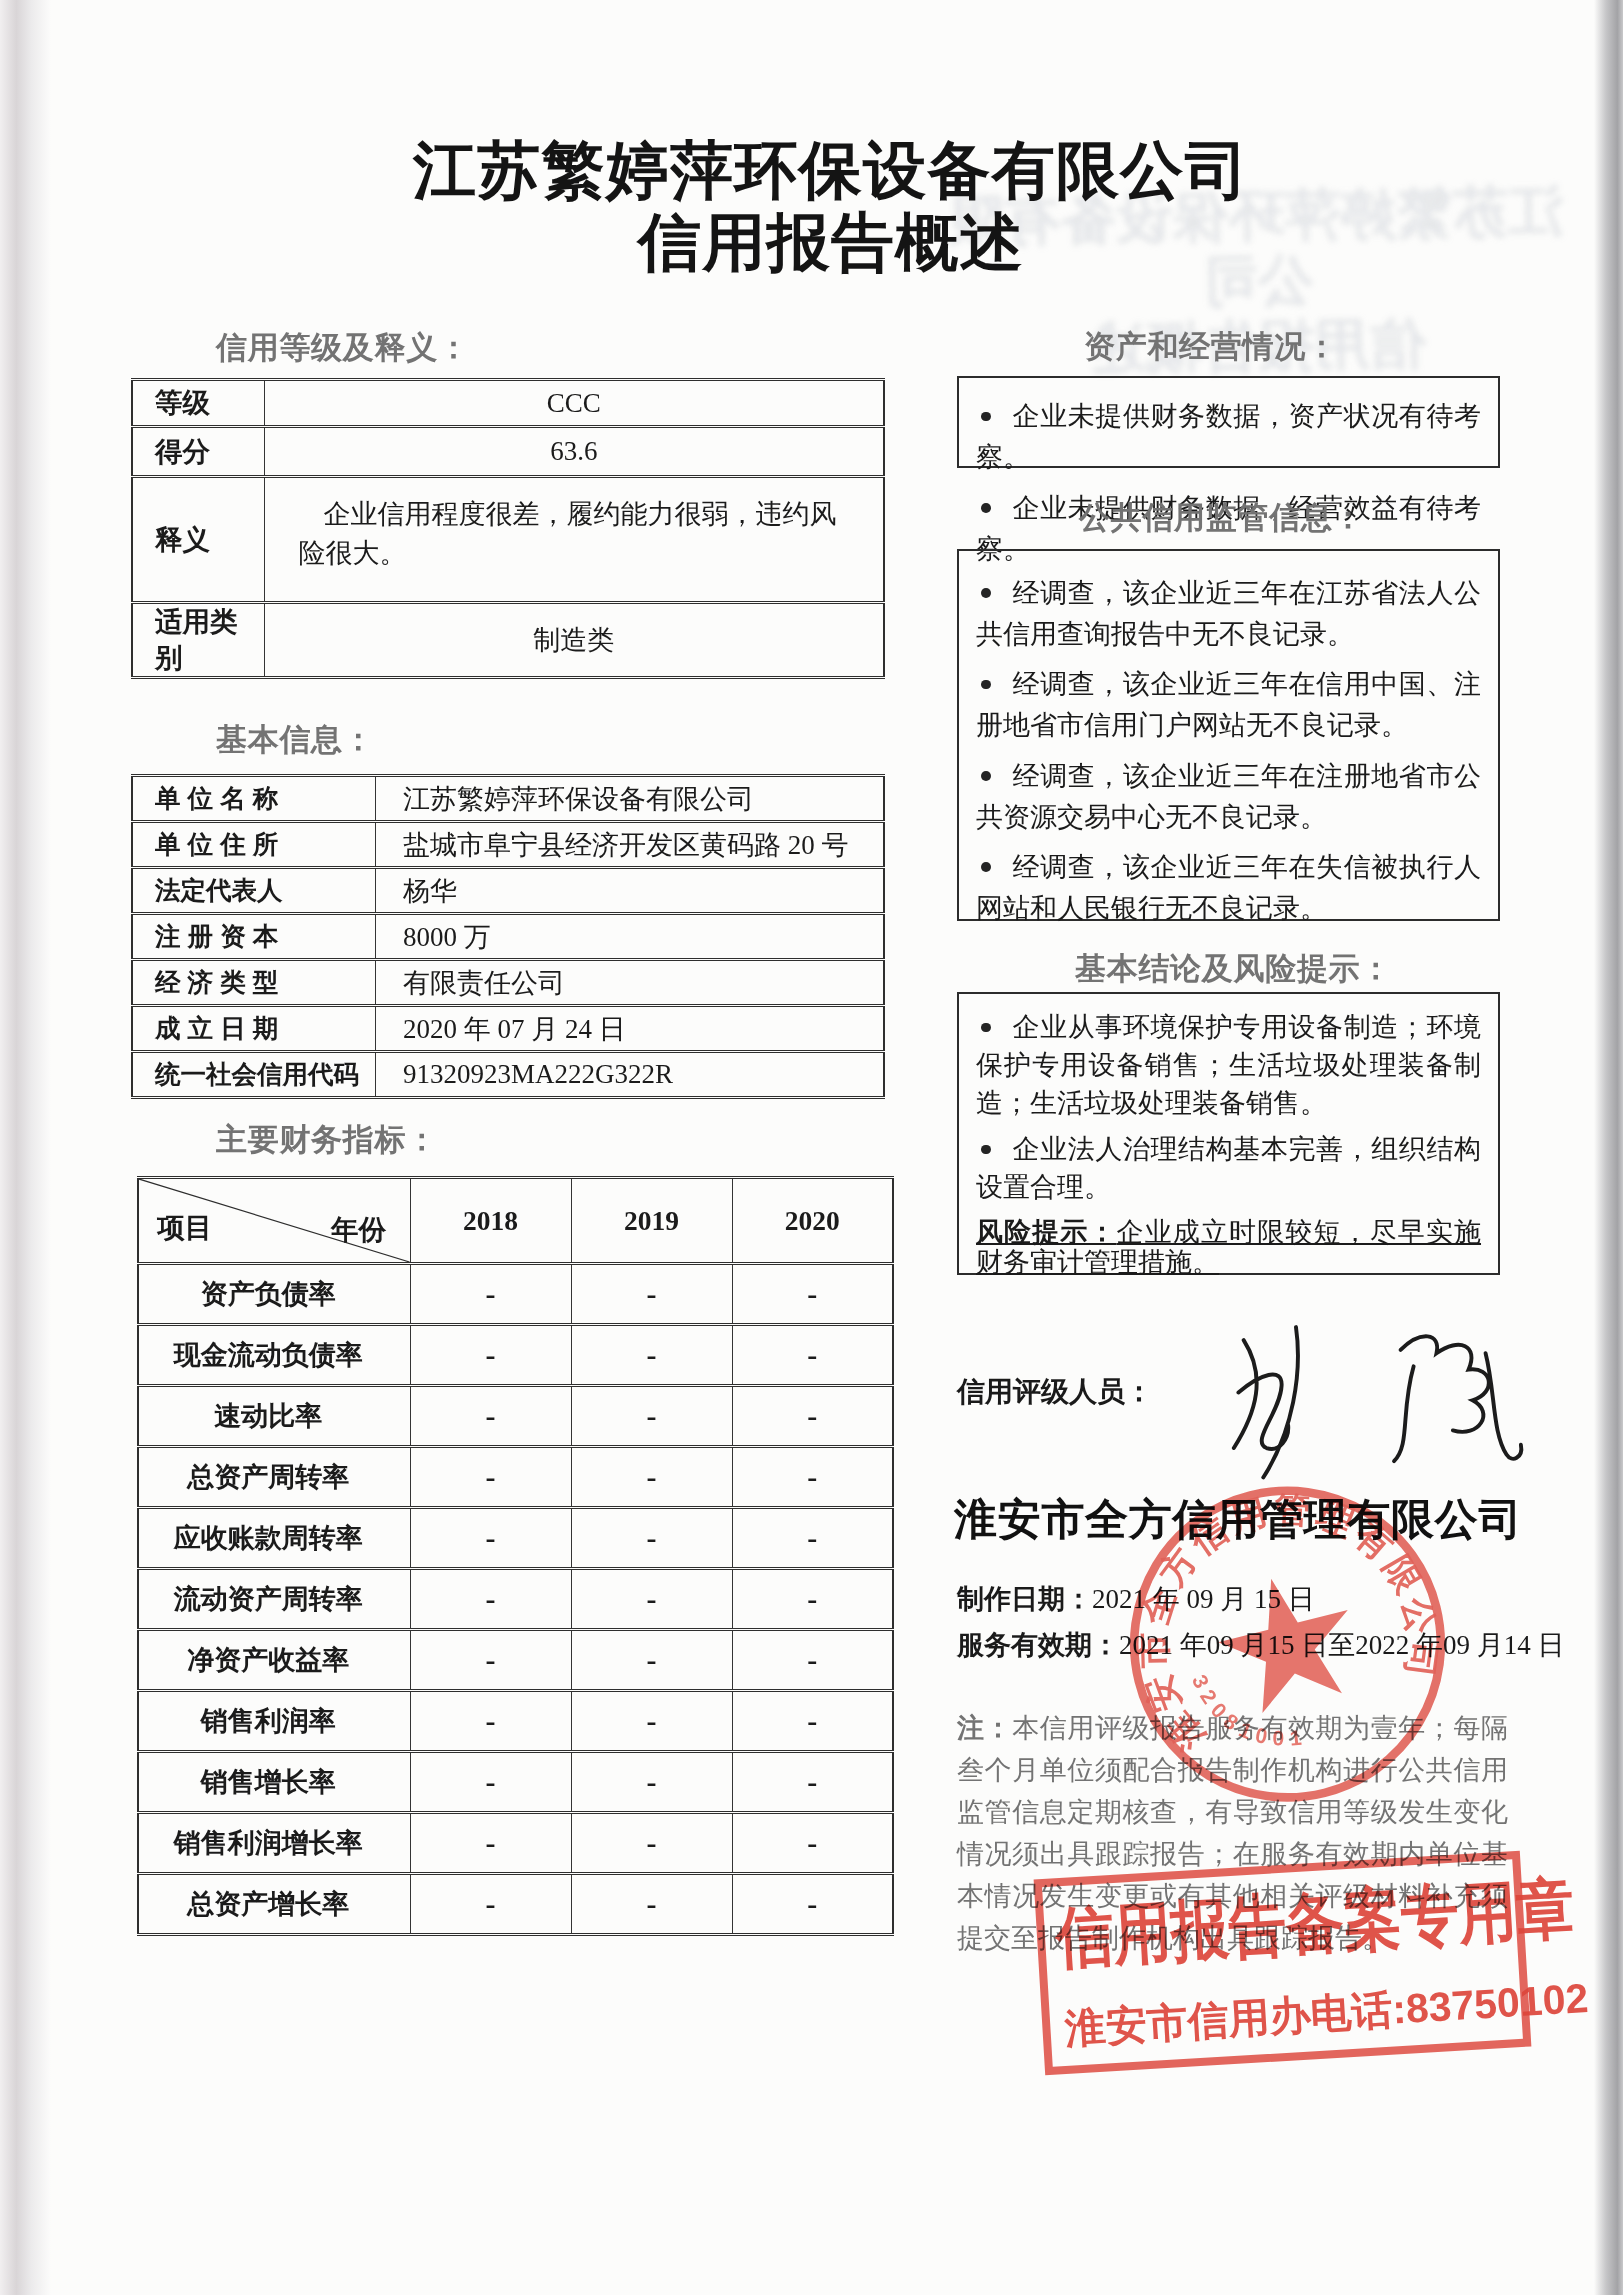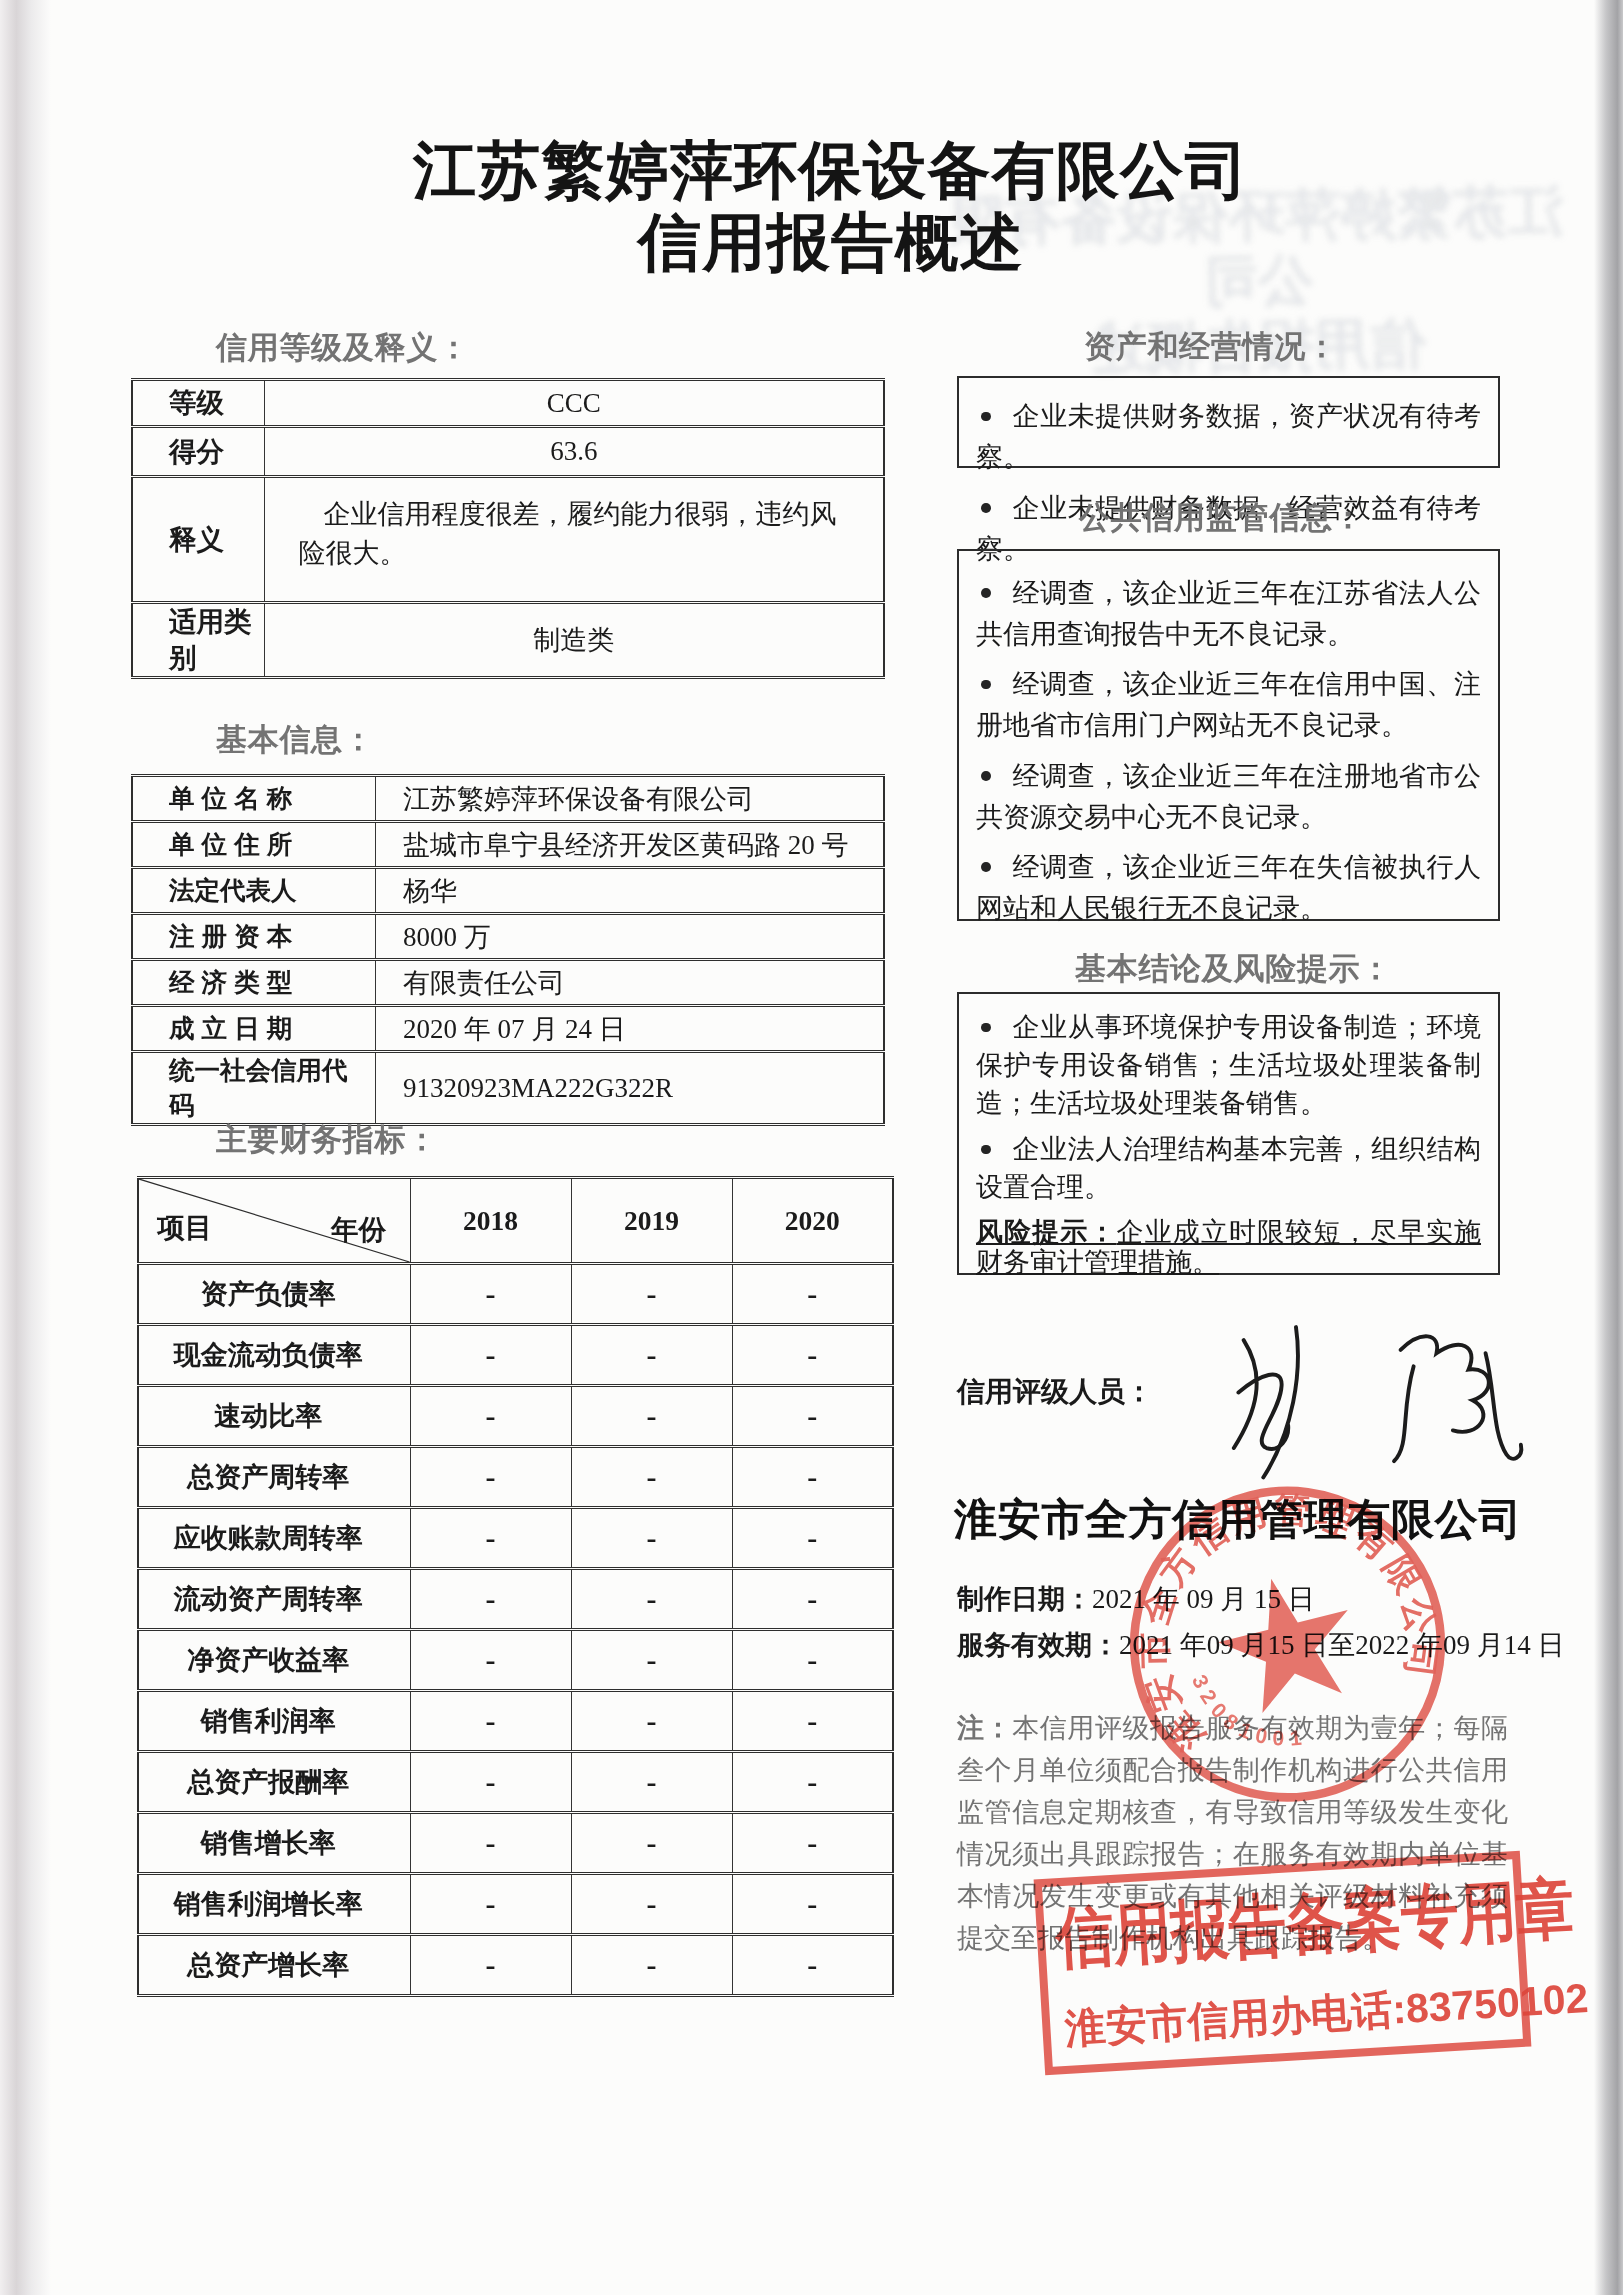--- a/index.html
+++ b/index.html
@@ -17,21 +17,21 @@
          transform:scaleX(-1) rotate(1deg);filter:blur(3.3px);pointer-events:none;}
   
   .sec{position:absolute;font-weight:bold;font-size:31px;color:#737373;letter-spacing:0.7px;}
   
   table{border-collapse:collapse;table-layout:fixed;}
   .doc-table{position:absolute;background:transparent;}
   .doc-table th,.doc-table td{border-left:1.3px solid #343434;border-right:1.3px solid #343434;
         border-top:3.3px double #2e2e2e;border-bottom:3.3px double #2e2e2e;
         padding:0 11.8px;font-size:27px;color:#1b1b1b;}
   .doc-table{border:2px solid #2e2e2e;}
-  .doc-table th{font-family:"Liberation Sans",sans-serif;font-weight:bold;text-align:left;padding-left:36px;}
+  .doc-table th{font-family:"Liberation Sans",sans-serif;font-weight:bold;text-align:left;padding-left:22px;}
   .doc-table td{font-family:"Liberation Serif",serif;text-align:center;}
   .t1 th{font-size:27.5px;}
   .t2 th{font-size:25.5px;letter-spacing:0px;}
   .t2 td{text-align:left;padding-left:27.5px;}
   td.expl{vertical-align:top;text-align:left;padding:17px 19.6px 0 34px;text-indent:25px;line-height:39px;}
   
   .t3 td{font-family:"Liberation Serif",serif;}
   .t3 .rowlab{text-align:center;padding-left:0;font-size:27px;}
   .t3 .year{font-family:"Liberation Serif",serif;font-weight:bold;text-align:center;font-size:27.5px;}
   .t3 .dash{font-size:30px;font-weight:bold;}
@@ -217,26 +217,20 @@
       <td class="dash">-</td>
       <td class="dash">-</td>
     </tr>
     <tr style="height:61px">
       <th class="rowlab">销售利润率</th>
       <td class="dash">-</td>
       <td class="dash">-</td>
       <td class="dash">-</td>
     </tr>
     <tr style="height:61px">
-      <th class="rowlab">总资产报酬率</th>
-      <td class="dash">-</td>
-      <td class="dash">-</td>
-      <td class="dash">-</td>
-    </tr>
-    <tr style="height:61px">
       <th class="rowlab">销售增长率</th>
       <td class="dash">-</td>
       <td class="dash">-</td>
       <td class="dash">-</td>
     </tr>
     <tr style="height:61px">
       <th class="rowlab">销售利润增长率</th>
       <td class="dash">-</td>
       <td class="dash">-</td>
       <td class="dash">-</td>

